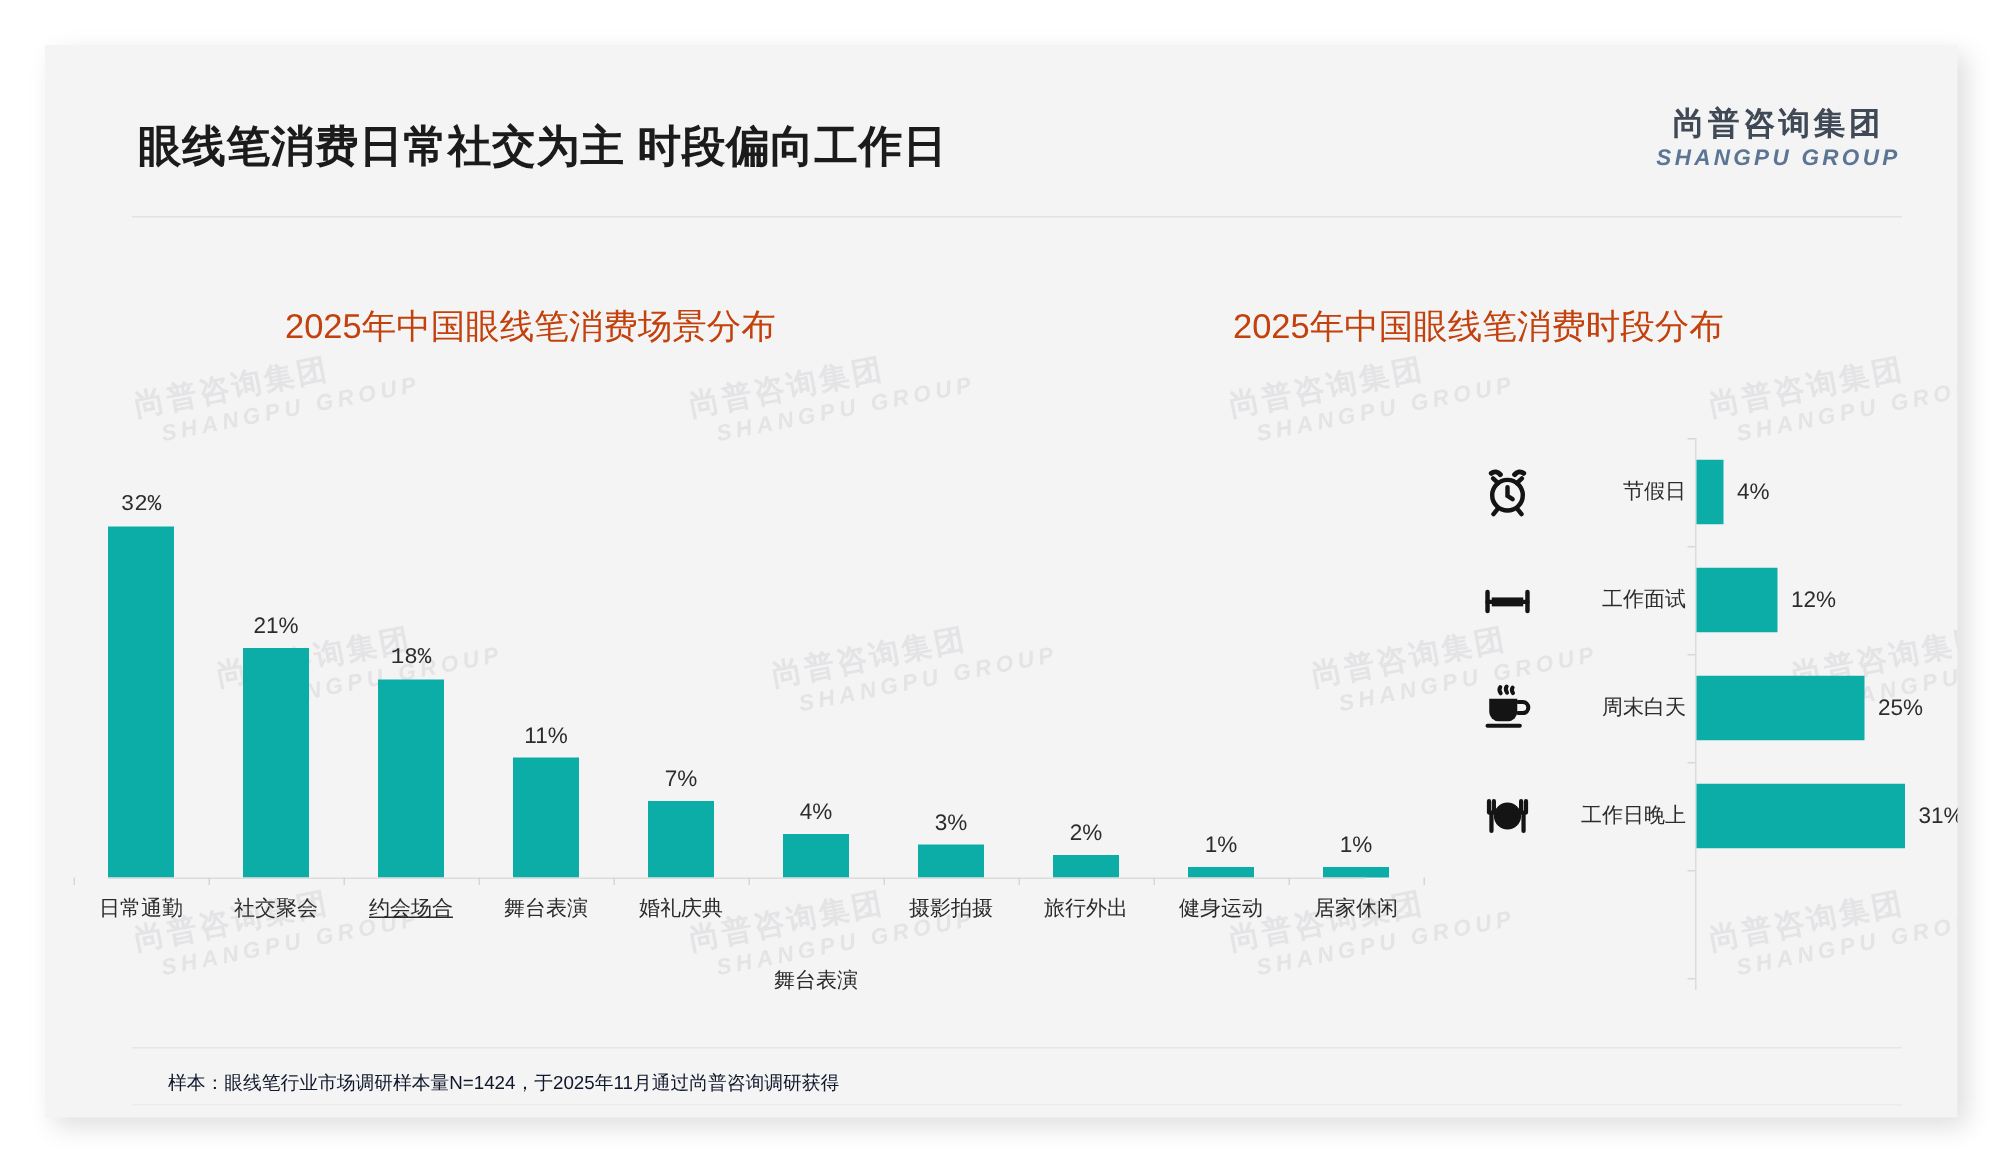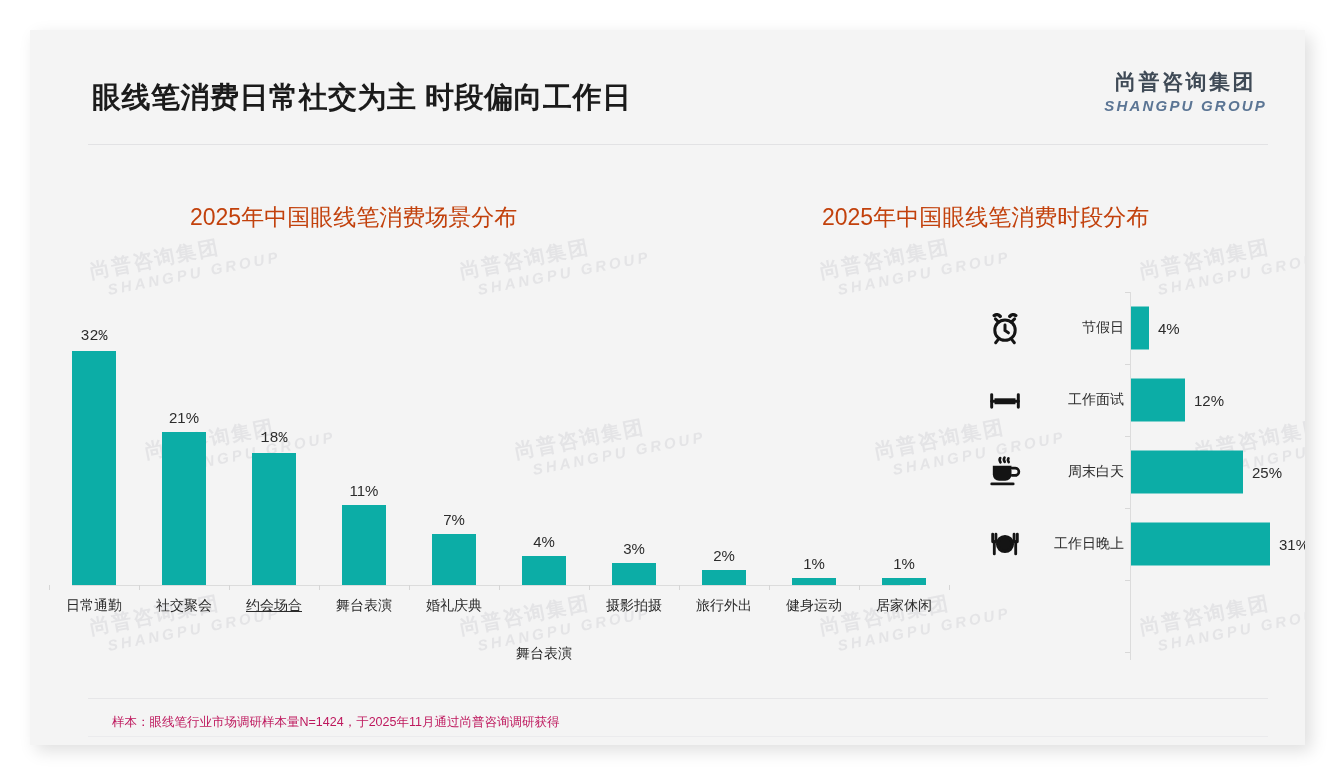--- a/index.html
+++ b/index.html
@@ -251,21 +251,21 @@
     width: 1180px;
     height: 1px;
     background: #e6e6e8;
     z-index: 3;
   }
   #footnote {
     position: absolute;
     left: 82px;
     top: 684px;
     font-size: 12.5px;
-    color: #be185d;
+    color: #0f172a;
     z-index: 4;
     white-space: nowrap;
   }
   #footer-rule {
     position: absolute;
     left: 58px;
     top: 706px;
     width: 1180px;
     height: 1px;
     background: #ebebed;

